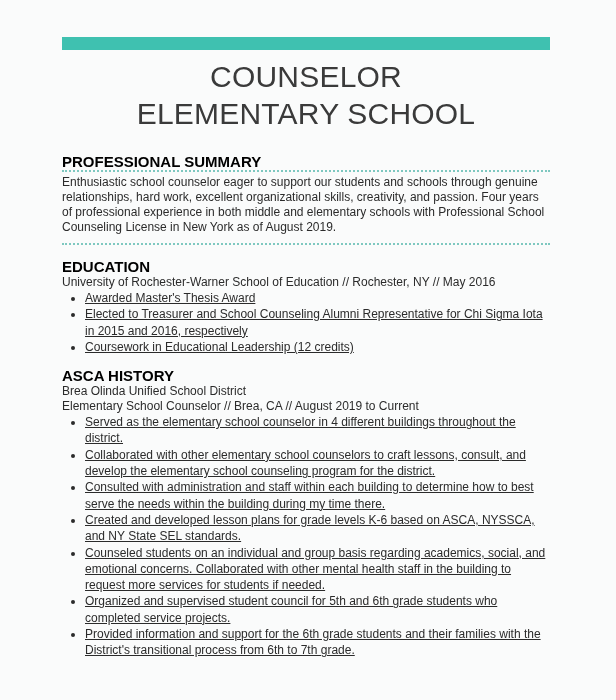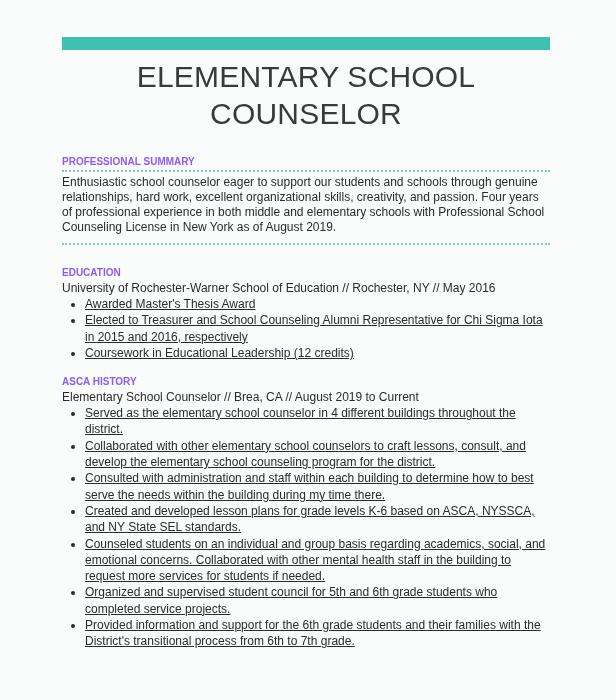--- a/index.html
+++ b/index.html
@@ -30,23 +30,23 @@
       text-align: center;
       font-size: 30px;
       line-height: 37px;
       color: #3a3a3a;
       margin-top: 8px;
       letter-spacing: 0.2px;
       font-weight: normal;
     }
     .title div { white-space: nowrap; }
     .section-heading {
-      font-size: 10px;
+      font-size: 15px;
       font-weight: bold;
-      color: #8b5cf6;
+      color: #000000;
       line-height: 16px;
       margin: 0;
     }
     .dotted {
       border-top: 2px dotted #7ec8c0;
       height: 0;
       width: 488px;
     }
     .text {
       font-size: 12px;
@@ -59,33 +59,33 @@
       list-style: disc;
       font-size: 12px;
       line-height: 16.3px;
     }
     ul.bullets li {
       padding-left: 0;
       text-decoration: underline;
     }
     .summary-section { margin-top: 22px; }
     .summary-body { margin-top: 3px; padding-bottom: 8px; }
-    .education-section { margin-top: 20px; }
+    .education-section { margin-top: 14px; }
     .edu-block2 { margin-top: 6px; }
     .work-section { margin-top: 13px; }
   </style>
 </head>
 <body>
 
 <div class="page">
   <div class="top-bar"></div>
 
   <div class="title">
+    <div>COUNSELOR</div>
     <div>ELEMENTARY SCHOOL</div>
-    <div>COUNSELOR</div>
   </div>
 
   <div class="summary-section">
     <div class="section-heading">PROFESSIONAL SUMMARY</div>
     <div class="dotted"></div>
     <div class="text summary-body">Enthusiastic school counselor eager to support our students and schools through genuine relationships, hard work, excellent organizational skills, creativity, and passion. Four years of professional experience in both middle and elementary schools with Professional School Counseling License in New York as of August 2019.</div>
     <div class="dotted"></div>
   </div>
 
   <div class="education-section">
@@ -100,20 +100,21 @@
       </ul>
     </div>
 
     <div class="edu-block2">
     </div>
   </div>
 
   <div class="work-section">
     <div class="section-heading">ASCA HISTORY</div>
     <div class="job">
+      <div class="text">Brea Olinda Unified School District</div>
       <div class="text">Elementary School Counselor // Brea, CA // August 2019 to Current</div>
       <ul class="bullets">
         <li>Served as the elementary school counselor in 4 different buildings throughout the district.</li>
         <li>Collaborated with other elementary school counselors to craft lessons, consult, and develop the elementary school counseling program for the district.</li>
         <li>Consulted with administration and staff within each building to determine how to best serve the needs within the building during my time there.</li>
         <li>Created and developed lesson plans for grade levels K-6 based on ASCA, NYSSCA, and NY State SEL standards.</li>
         <li>Counseled students on an individual and group basis regarding academics, social, and emotional concerns. Collaborated with other mental health staff in the building to request more services for students if needed.</li>
         <li>Organized and supervised student council for 5th and 6th grade students who completed service projects.</li>
         <li>Provided information and support for the 6th grade students and their families with the District's transitional process from 6th to 7th grade.</li>
       </ul>

